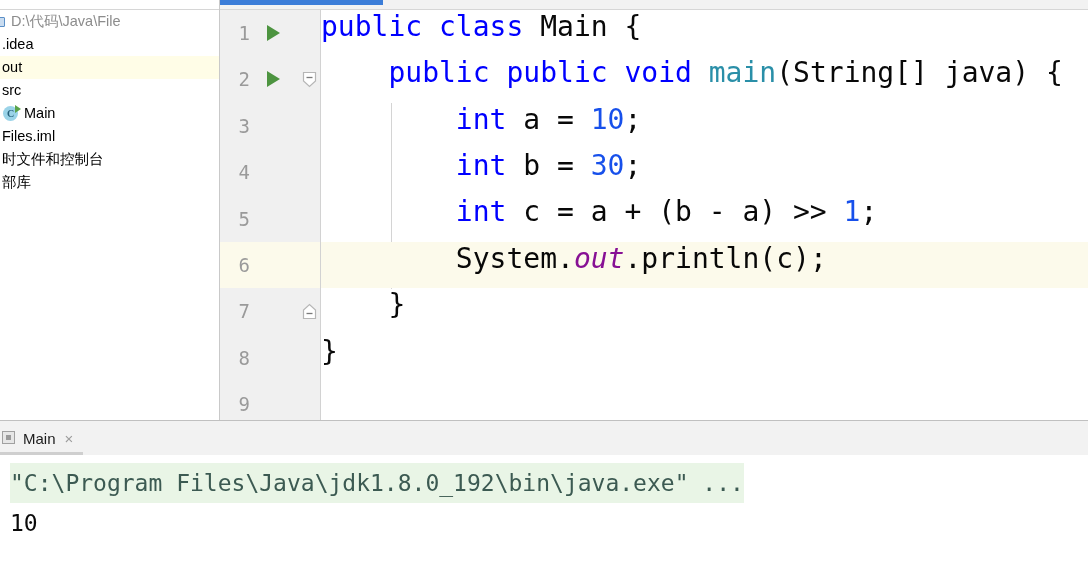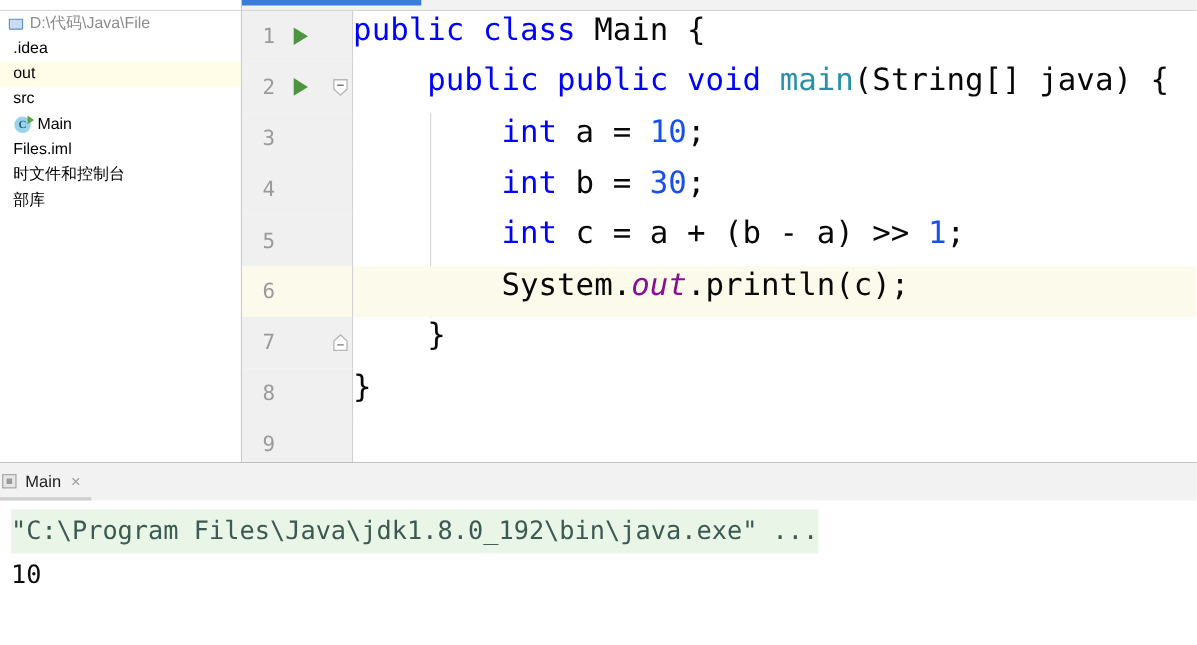--- a/index.html
+++ b/index.html
@@ -48,34 +48,34 @@
     height: 10px;
     background: #ffffff;
     border-bottom: 1px solid #d6d6d6;
     box-sizing: border-box;
   }
   .tree-row {
     height: 23px;
     line-height: 23px;
     display: flex;
     align-items: center;
-    padding-left: 16px;
+    padding-left: 0px;
     white-space: nowrap;
     font-size: 14.5px;
     color: #000000;
     box-sizing: border-box;
   }
   .tree-row.root-row {
     color: #8c8c8c;
     font-size: 14.5px;
   }
   .tree-row.selected {
     background: #fffde7;
   }
-  .tree-indent-1 { padding-left: 12px; }
+  .tree-indent-1 { padding-left: 2px; }
   .tree-label { display: inline-block; }
 
   
   .root-icon {
     width: 9px; height: 12px;
     margin-right: 4px;
     margin-left: -2px;
     flex: 0 0 auto;
     position: relative;
   }

